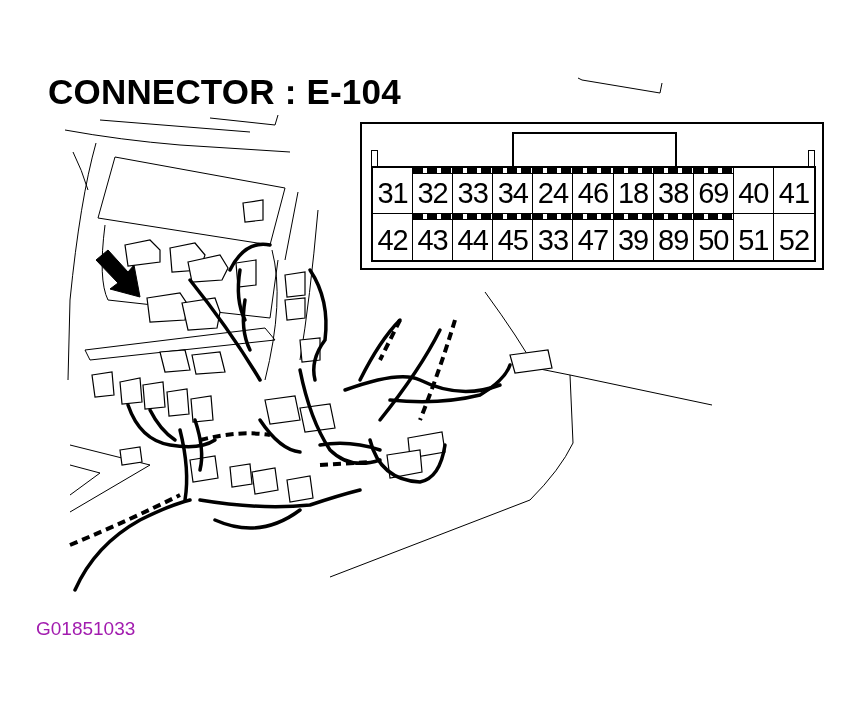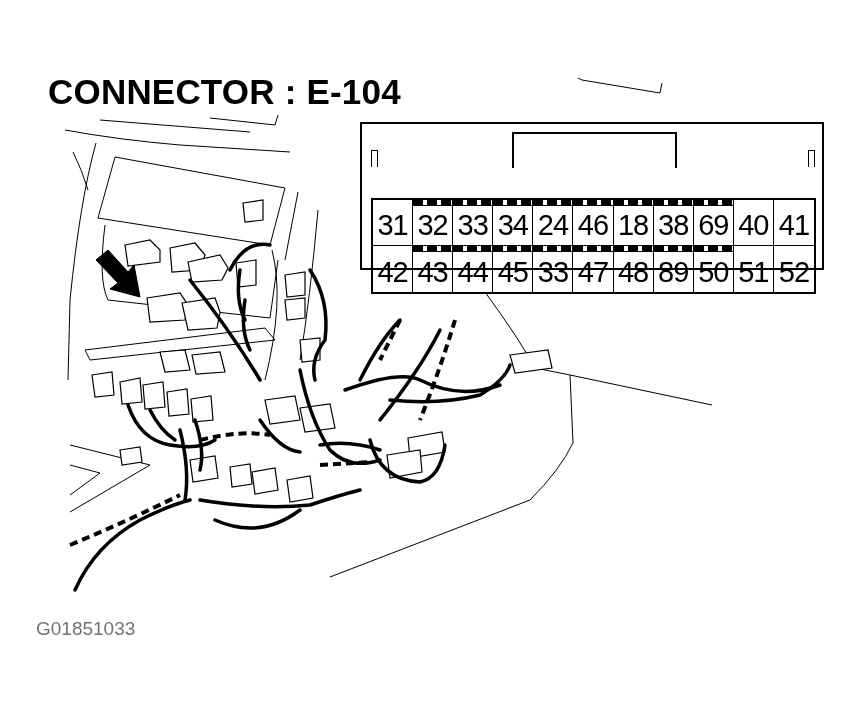--- a/index.html
+++ b/index.html
@@ -1,25 +1,25 @@
 <!DOCTYPE html>
 <html><head>
 <meta charset="utf-8">
 <style>
   html, body { margin:0; padding:0; background:#ffffff; }
   body { width:860px; height:712px; position:relative; overflow:hidden; font-family:"Liberation Sans", sans-serif; }
   .title { position:absolute; left:36px; top:72px; font-size:35px; font-weight:bold; color:#000; letter-spacing:0.2px; white-space:nowrap;margin-left:12px; }
-  .figure-id { position:absolute; left:36px; top:618px; font-size:19px; color:#737373; white-space:nowrap; }
+  .figure-id { position:absolute; left:36px; top:618px; font-size:19px; color:#a21caf; white-space:nowrap; }
   svg.illus { position:absolute; left:0; top:0; }
   .connector { position:absolute; left:360px; top:122px; width:460px; height:144px; border:2px solid #000; box-sizing:content-box; background:#fff; }
   .tab { position:absolute; left:150px; top:8px; width:161px; height:34px; border:2px solid #000; border-bottom:none; background:#fff; }
   .latch { position:absolute; top:26px; width:5px; height:16px; border:1.5px solid #000; border-bottom:none; }
   .latch.left { left:9px; }
   .latch.right { left:446px; }
-  .pin-grid { position:absolute; left:9px; top:42px; width:445px; height:96px; border:2px solid #000; box-sizing:border-box; display:grid; grid-template-columns:repeat(11, 1fr); grid-template-rows:1fr 1fr;margin-top:32px; }
+  .pin-grid { position:absolute; left:9px; top:42px; width:445px; height:96px; border:2px solid #000; box-sizing:border-box; display:grid; grid-template-columns:repeat(11, 1fr); grid-template-rows:1fr 1fr; }
   .pin { position:relative; border-right:1.5px solid #000; border-bottom:1.5px solid #000; display:flex; align-items:flex-end; justify-content:center; font-size:29px; color:#000; line-height:1; padding-bottom:5px; box-sizing:border-box; letter-spacing:-1px; }
   .pin.last-col { border-right:none; }
   .pin.last-row { border-bottom:none; }
   .pin.keyed::before { content:""; position:absolute; left:0; right:0; top:0; height:5px; background:repeating-linear-gradient(90deg, #000 0 10px, #fff 10px 14px); border-bottom:1.5px solid #000; }
 </style>
 </head>
 <body>
 
 <div class="title">CONNECTOR : E-104</div>
 
@@ -126,21 +126,21 @@
     <div class="pin keyed">38</div>
     <div class="pin keyed">69</div>
     <div class="pin">40</div>
     <div class="pin last-col">41</div>
     <div class="pin last-row">42</div>
     <div class="pin last-row keyed">43</div>
     <div class="pin last-row keyed">44</div>
     <div class="pin last-row keyed">45</div>
     <div class="pin last-row keyed">33</div>
     <div class="pin last-row keyed">47</div>
-    <div class="pin last-row keyed">48</div>
+    <div class="pin last-row keyed">39</div>
     <div class="pin last-row keyed">89</div>
     <div class="pin last-row keyed">50</div>
     <div class="pin last-row">51</div>
     <div class="pin last-row last-col">52</div>
   </div>
 </div>
 
 <div class="figure-id">G01851033</div>
 
 </body></html>

